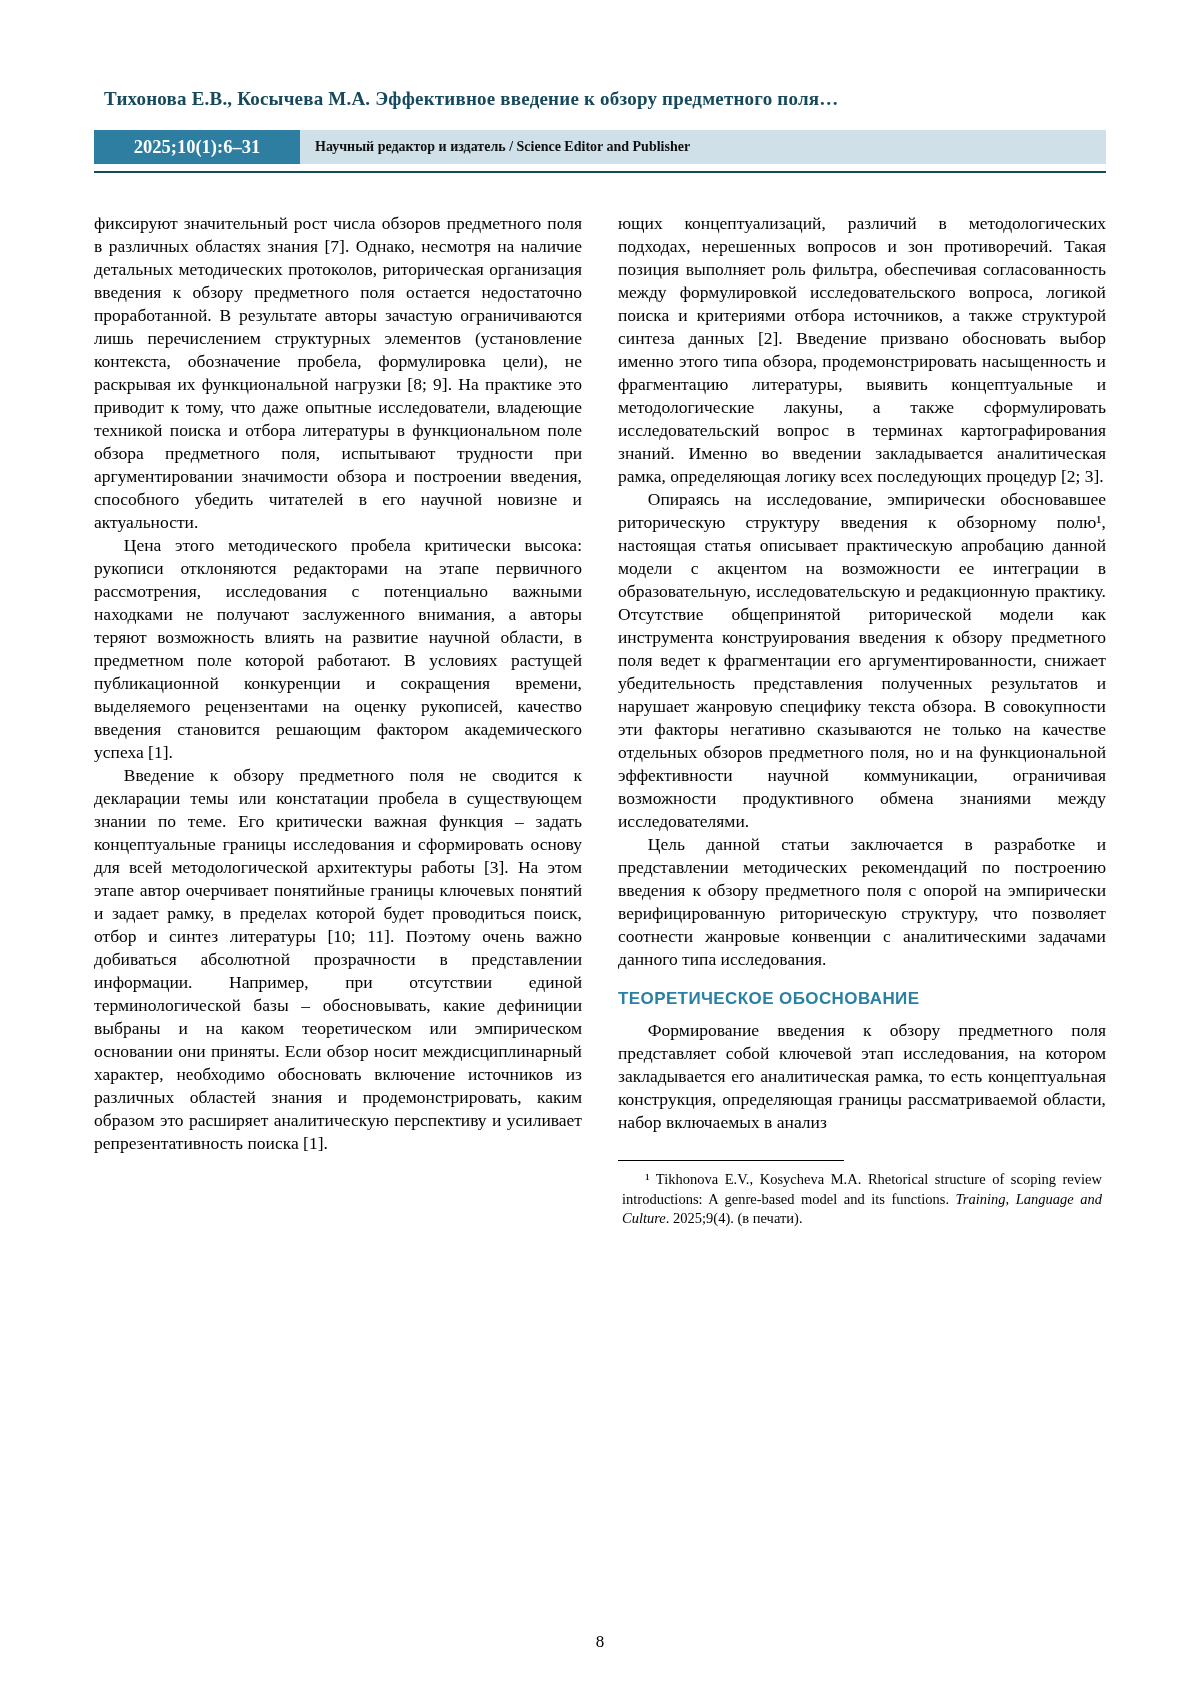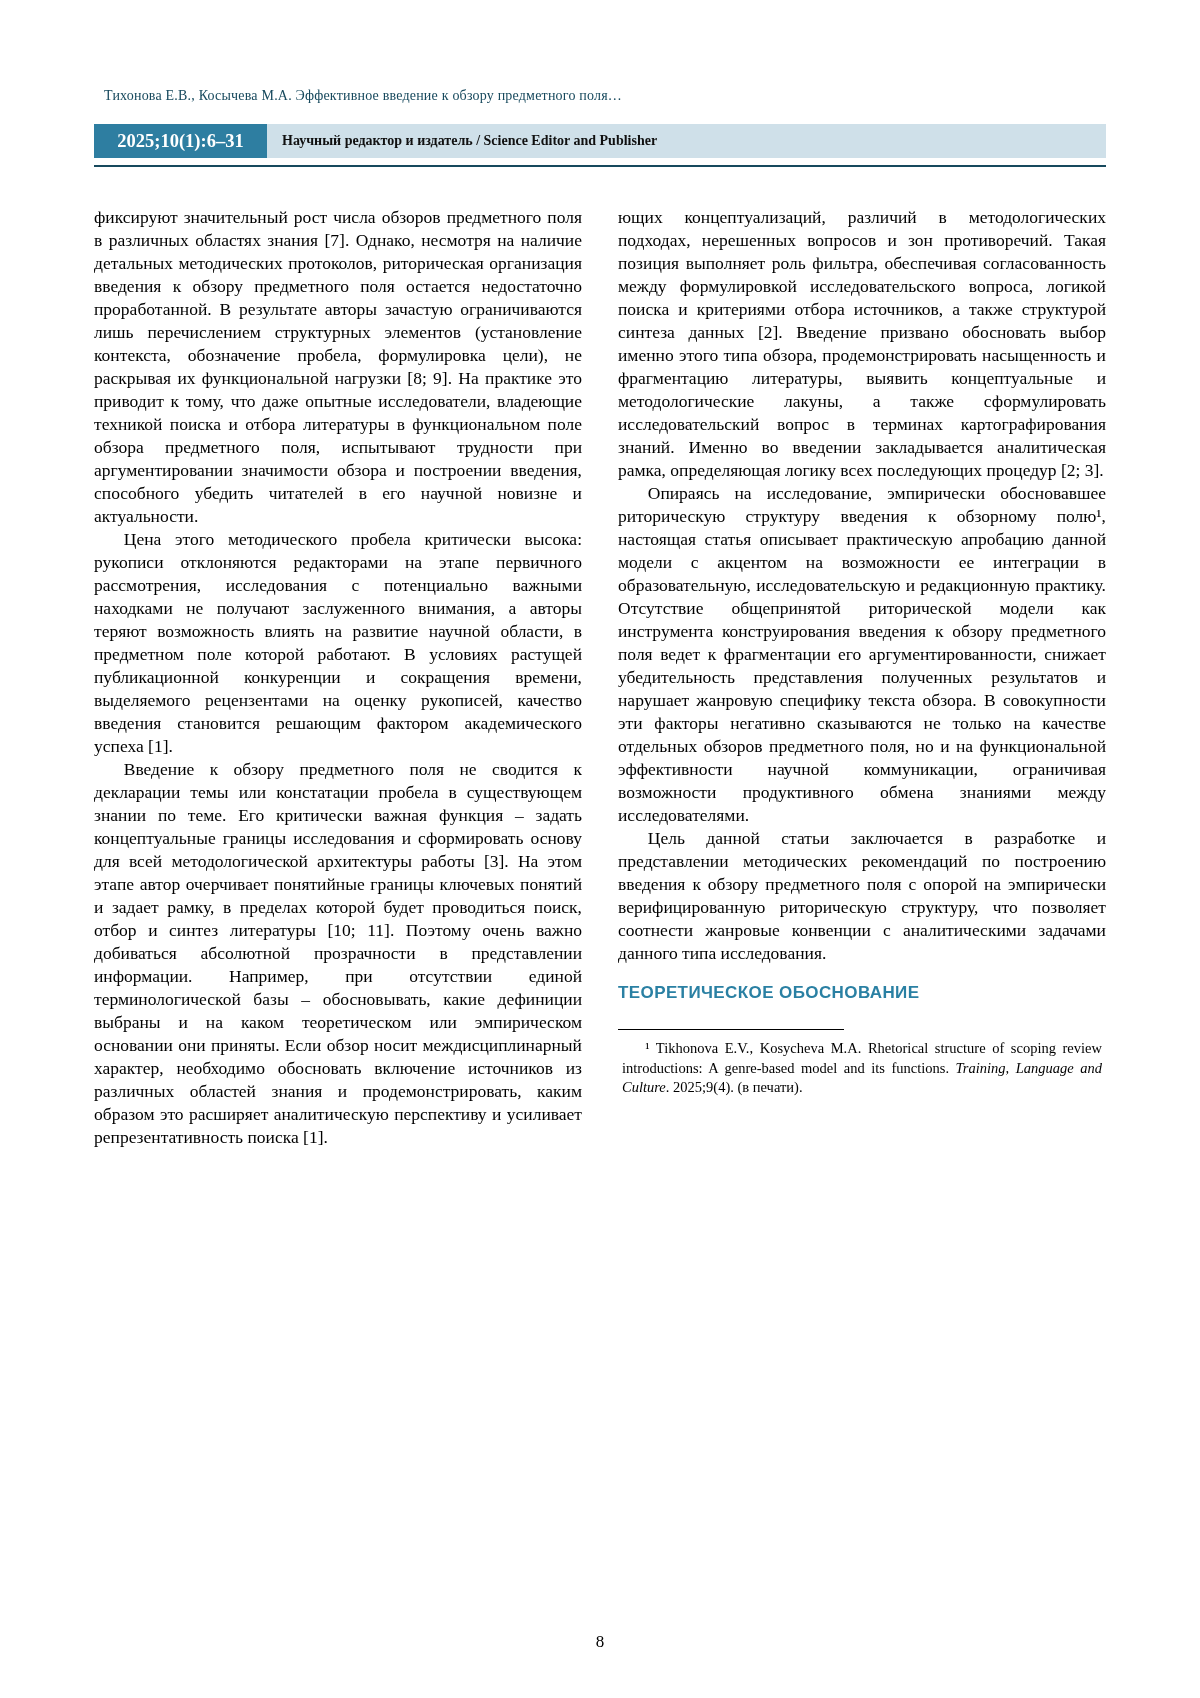--- a/index.html
+++ b/index.html
@@ -14,38 +14,38 @@
     margin: 0 auto;
     background: #ffffff;
     box-sizing: border-box;
     padding: 88px 94px 0 94px;
     overflow: hidden;
     font-family: "Liberation Serif", "DejaVu Serif", serif;
     color: #000000;
   }
   
   .running-head {
-    font-size: 14px;
-    font-weight: normal;
+    font-size: 19px;
+    font-weight: bold;
     color: #17495d;
     padding-left: 10px;
     letter-spacing: 0.2px;
   }
   .header-band {
     display: flex;
     margin-top: 20px;
     height: 34px;
     align-items: stretch;
   }
   .issue-badge {
     background: #2e7ea1;
     color: #ffffff;
     font-weight: bold;
     font-size: 18.5px;
-    width: 173px;
+    width: 206px;
     display: flex;
     align-items: center;
     justify-content: center;
     flex: 0 0 auto;
   }
   .journal-name {
     background: #cfe0e9;
     color: #101010;
     font-weight: bold;
     font-size: 14px;
@@ -146,20 +146,21 @@
       <p class="para">Введение к обзору предметного поля не сводится к декларации темы или констатации пробела в существующем знании по теме. Его критически важная функция – задать концептуальные границы исследования и сформировать основу для всей методологической архитектуры работы [3]. На этом этапе автор очерчивает понятийные границы ключевых понятий и задает рамку, в пределах которой будет проводиться поиск, отбор и синтез литературы [10; 11]. Поэтому очень важно добиваться абсолютной прозрачности в представлении информации. Например, при отсутствии единой терминологической базы – обосновывать, какие дефиниции выбраны и на каком теоретическом или эмпирическом основании они приняты. Если обзор носит междисциплинарный характер, необходимо обосновать включение источников из различных областей знания и продемонстрировать, каким образом это расширяет аналитическую перспективу и усиливает репрезентативность поиска [1].</p>
     </section>
 
     <section class="col">
       <p class="para no-indent">ющих концептуализаций, различий в методологических подходах, нерешенных вопросов и зон противоречий. Такая позиция выполняет роль фильтра, обеспечивая согласованность между формулировкой исследовательского вопроса, логикой поиска и критериями отбора источников, а также структурой синтеза данных [2]. Введение призвано обосновать выбор именно этого типа обзора, продемонстрировать насыщенность и фрагментацию литературы, выявить концептуальные и методологические лакуны, а также сформулировать исследовательский вопрос в терминах картографирования знаний. Именно во введении закладывается аналитическая рамка, определяющая логику всех последующих процедур [2; 3].</p>
       <p class="para">Опираясь на исследование, эмпирически обосновавшее риторическую структуру введения к обзорному полю¹, настоящая статья описывает практическую апробацию данной модели с акцентом на возможности ее интеграции в образовательную, исследовательскую и редакционную практику. Отсутствие общепринятой риторической модели как инструмента конструирования введения к обзору предметного поля ведет к фрагментации его аргументированности, снижает убедительность представления полученных результатов и нарушает жанровую специфику текста обзора. В совокупности эти факторы негативно сказываются не только на качестве отдельных обзоров предметного поля, но и на функциональной эффективности научной коммуникации, ограничивая возможности продуктивного обмена знаниями между исследователями.</p>
       <p class="para">Цель данной статьи заключается в разработке и представлении методических рекомендаций по построению введения к обзору предметного поля с опорой на эмпирически верифицированную риторическую структуру, что позволяет соотнести жанровые конвенции с аналитическими задачами данного типа исследования.</p>
 
       <h2 class="section-heading">ТЕОРЕТИЧЕСКОЕ ОБОСНОВАНИЕ</h2>
 
+      <p class="para">Формирование введения к обзору предметного поля представляет собой ключевой этап исследования, на котором закладывается его аналитическая рамка, то есть концептуальная конструкция, определяющая границы рассматриваемой области, набор включаемых в анализ</p>
 
       <div class="footnote">
         <div class="footnote-rule"></div>
         <p class="footnote-text"><span>¹ Tikhonova E.V., Kosycheva M.A. Rhetorical structure of scoping review introductions: A genre-based model and its functions. </span><span class="italic">Training, Language and Culture</span><span>. 2025;9(4). (в печати).</span></p>
       </div>
     </section>
 
   </main>
 
   <footer class="page-footer">

